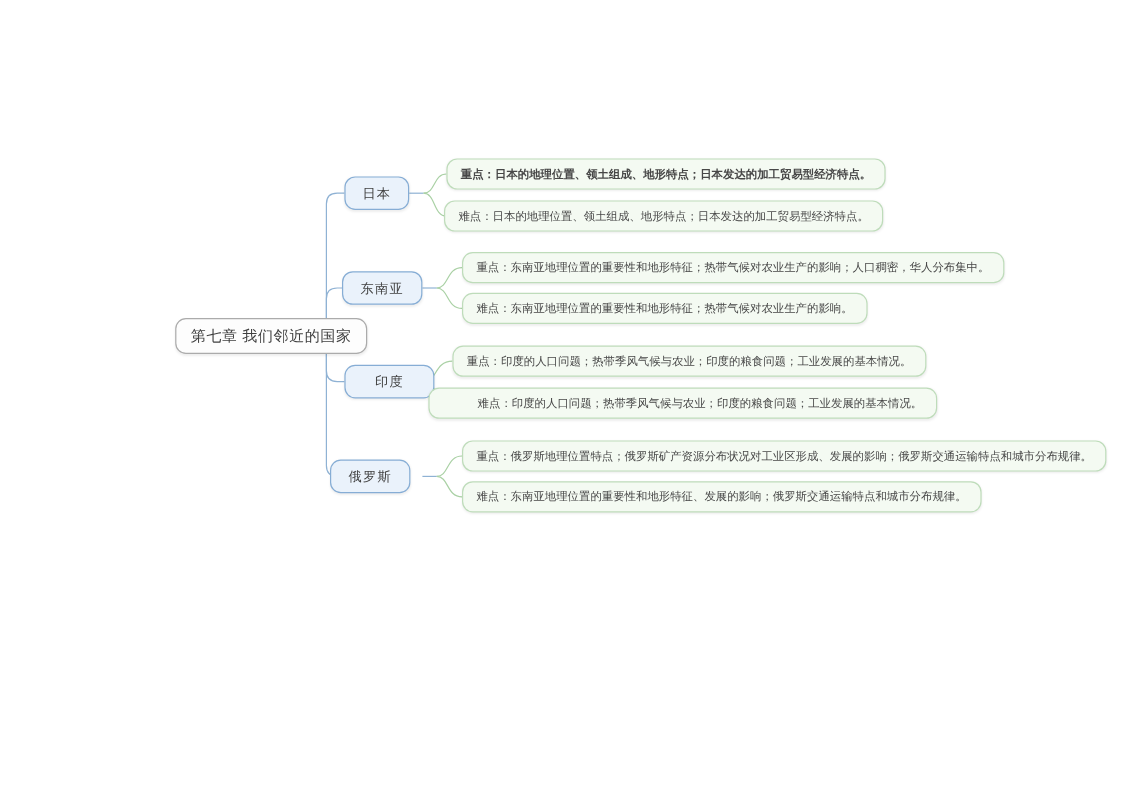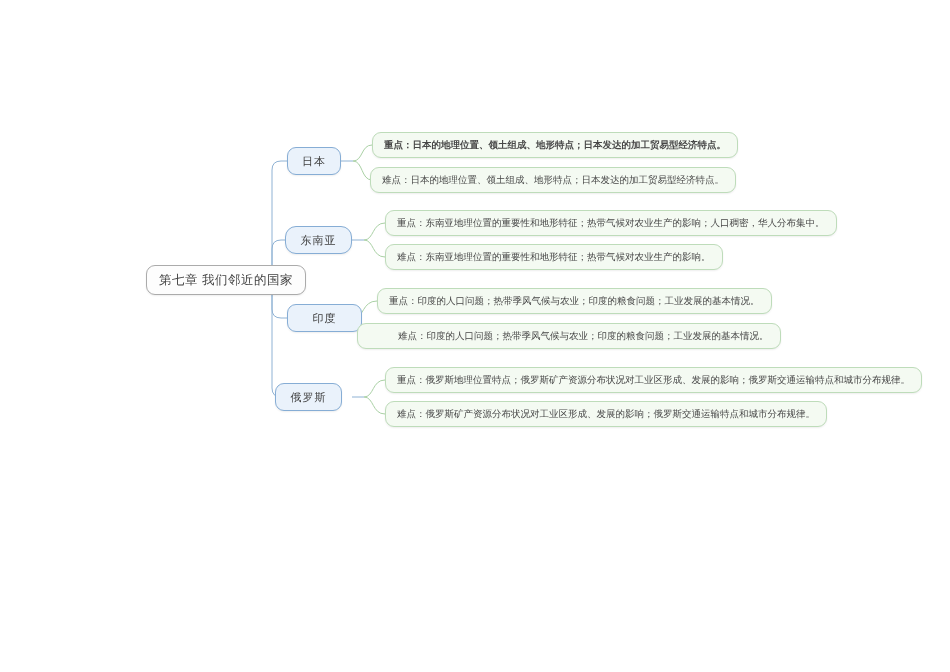--- a/index.html
+++ b/index.html
@@ -27,21 +27,21 @@
   .root-node{
     left:106px;top:265px;height:30px;min-width:155px;padding:0 12px;
     background:var(--root_fill);border:1px solid var(--root_border);
     font-size:12.5px;letter-spacing:0.5px;margin-left:40px;
   }
   .branch{
     background:var(--branch_fill);border:1px solid var(--branch_border);
     height:28px;font-size:11px;letter-spacing:1px;
   }
   .branch.japan {left:287px;top:147px;width:54px;font-family:Liberation Mono, monospace;}
-  .branch.sea   {left:285px;top:226px;width:67px;border-radius:11px;}
+  .branch.sea   {left:285px;top:226px;width:67px;}
   .branch.india {left:287px;top:304px;width:75px;}
   .branch.russia{left:275px;top:383px;width:67px;}
   .leaf{
     background:var(--leaf_fill);border:1px solid var(--leaf_border);
     height:26px;font-size:9.5px;justify-content:flex-start;
     padding:0 11px;color:#474747;
   }
   .leaf.jp1{left:372px;top:132px;min-width:318px;font-weight:bold;}
   .leaf.jp2{left:358px;top:167px;min-width:318px;margin-left:12px;}
   .leaf.se1{left:385px;top:210px;min-width:393px;justify-content:flex-end;}
@@ -117,16 +117,16 @@
     <span class="lbl">难点：印度的人口问题；热带季风气候与农业；印度的粮食问题；工业发展的基本情况。</span>
   </div>
 
   <div class="node branch russia">
     <span class="lbl">俄罗斯</span>
   </div>
   <div class="node leaf ru1">
     <span class="lbl">重点：俄罗斯地理位置特点；俄罗斯矿产资源分布状况对工业区形成、发展的影响；俄罗斯交通运输特点和城市分布规律。</span>
   </div>
   <div class="node leaf ru2">
-    <span class="lbl">难点：俄罗斯矿产资源分布状况对工业区形成、发展的影响；俄罗斯交通运输特点和城市分布规律。</span>
+    <span class="lbl">难点：东南亚地理位置的重要性和地形特征、发展的影响；俄罗斯交通运输特点和城市分布规律。</span>
   </div>
 
 </div>
 
 </body></html>

